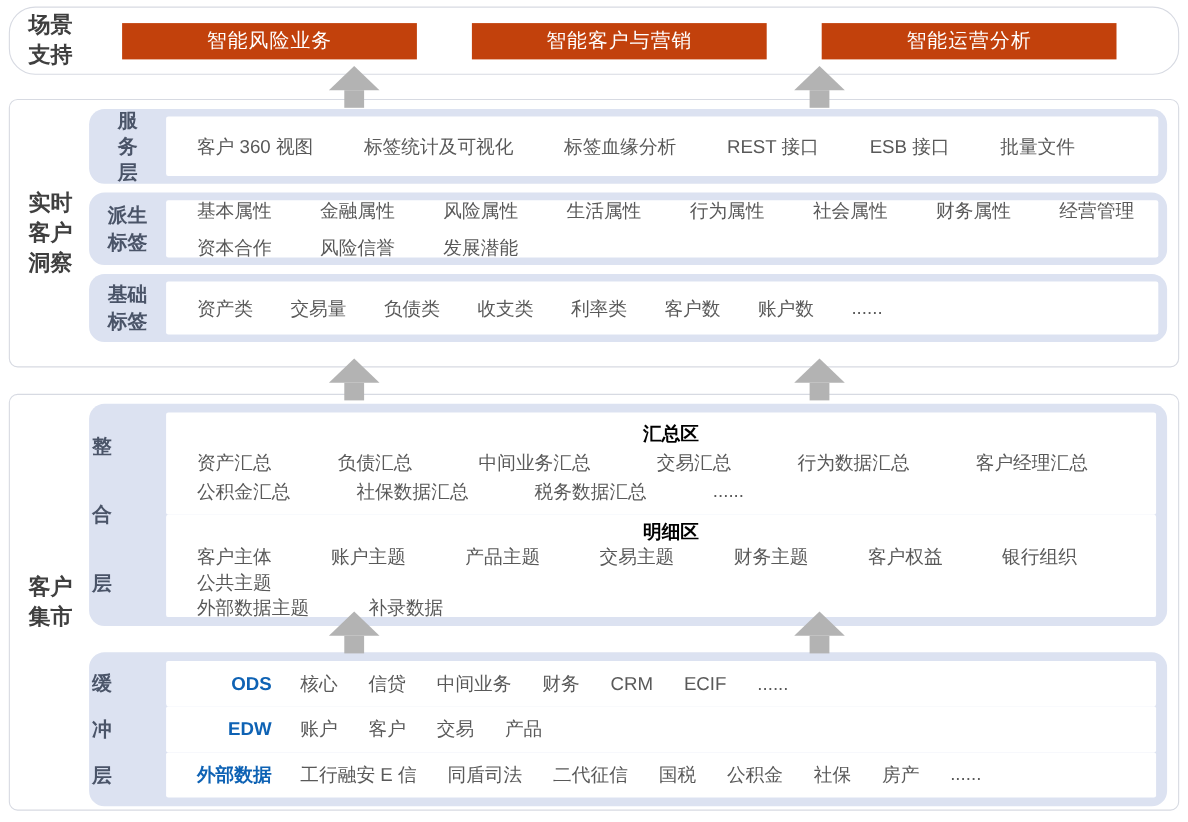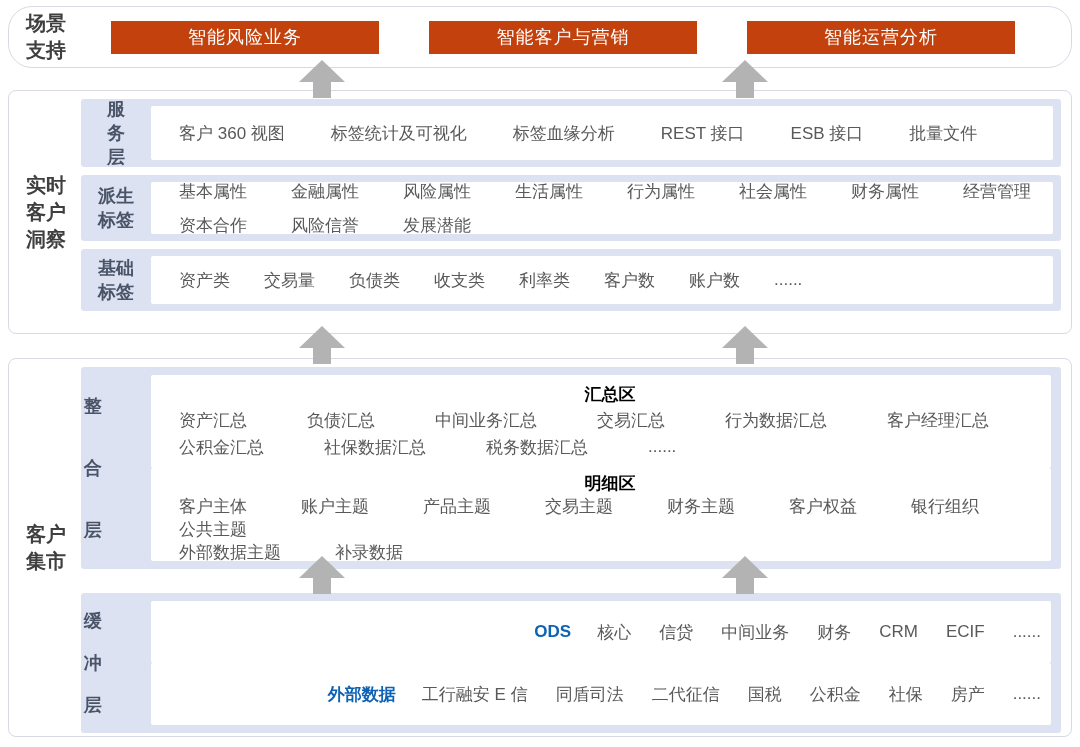--- a/index.html
+++ b/index.html
@@ -18,34 +18,34 @@
   .side-label .txt { width:2.4em; word-break:break-all; text-align:left; }
 
   .panel-body { flex:1; display:flex; flex-direction:column; }
 
   
   .buttons-row { flex:1; display:flex; align-items:center; padding-left:30px; gap:50px; }
   .blue-btn { width:268px; height:33px; background:#c2410c; color:#ffffff; border:none;
               font-size:18px; font-family:inherit; letter-spacing:1px; cursor:pointer; }
 
   
-  .lav { background:#dce2f1; border-radius:3px; display:flex; align-items:center; }
+  .lav { background:#dce2f1; border-radius:14px; display:flex; align-items:center; }
   .layer-label { font-weight:bold; font-size:18px; color:#4a5468; text-align:center; }
   .layer-label .txt { display:inline-block; word-break:break-all; }
 
   .mid-panel .lav { padding:7px 8px 7px 0; }
   .mid-panel .lav + .lav { margin-top:8px; }
   .row-service { height:68px; }
   .row-derived { height:66px; }
   .row-basic  { height:62px; }
   .mid-panel .layer-label { width:70px; flex:none; }
   .w1 .txt { width:1.25em; line-height:1.35; }
   .w2 .txt { width:2.55em; line-height:1.35; }
 
-  .white-box { background:#ffffff; border-radius:2px; flex:1;justify-content:flex-end; }
+  .white-box { background:#ffffff; border-radius:2px; flex:1; }
   .items { display:flex; flex-wrap:wrap; align-items:center; font-size:17px; color:#595959; }
   .strip { display:flex; flex-direction:column; justify-content:center; padding:6px 10px 6px 28px; height:100%; }
   .strip .items { row-gap:11px; }
   .gap46 { column-gap:46px; }
   .gap44 { column-gap:44px; }
   .gap34 { column-gap:34px; }
   .gap60 { column-gap:60px; }
   .gap54 { column-gap:54px; }
   .gap28 { column-gap:28px; }
 
@@ -216,20 +216,29 @@
                 <span class="item">核心</span>
                 <span class="item">信贷</span>
                 <span class="item">中间业务</span>
                 <span class="item">财务</span>
                 <span class="item">CRM</span>
                 <span class="item">ECIF</span>
                 <span class="item">......</span>
               </div>
           </div>
 
+          <div class="white-box buffer-row">
+            <span class="source-label">EDW</span>
+            <div class="items gap28">
+                <span class="item">账户</span>
+                <span class="item">客户</span>
+                <span class="item">交易</span>
+                <span class="item">产品</span>
+              </div>
+          </div>
 
           <div class="white-box buffer-row">
             <span class="source-label">外部数据</span>
             <div class="items gap28">
                 <span class="item">工行融安 E 信</span>
                 <span class="item">同盾司法</span>
                 <span class="item">二代征信</span>
                 <span class="item">国税</span>
                 <span class="item">公积金</span>
                 <span class="item">社保</span>

